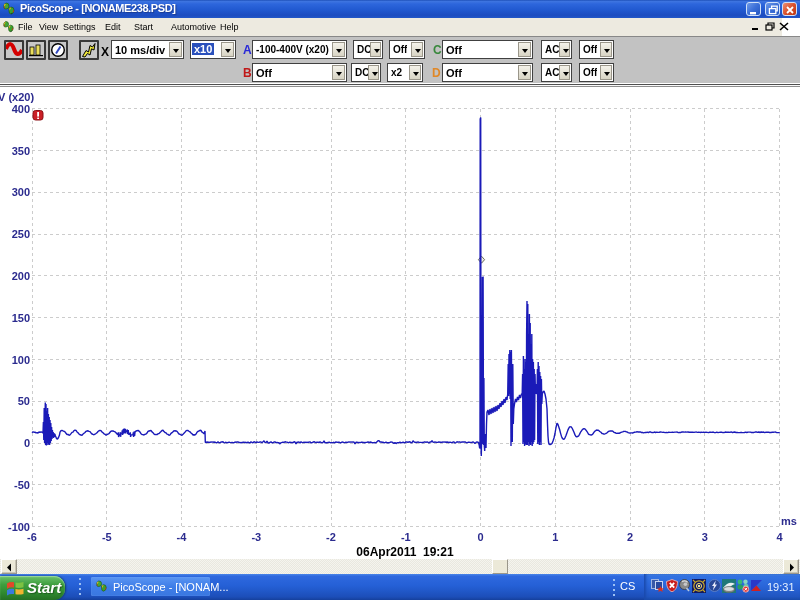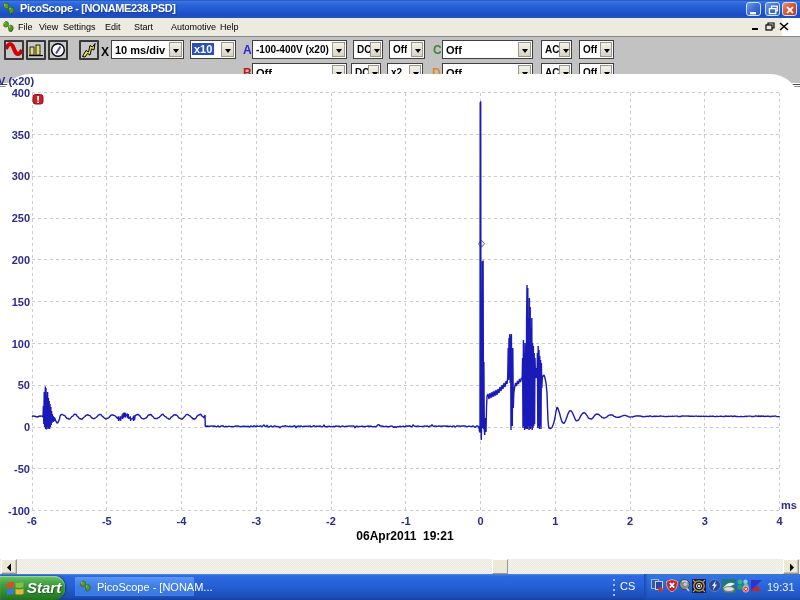--- a/index.html
+++ b/index.html
@@ -37,21 +37,21 @@
 .combo { position:absolute; height:19px; background:#fff; border:1px solid #404040;
   font-size:11px; font-weight:bold; color:#000; }
 .combo .ctext { position:absolute; left:3px; top:3px; white-space:nowrap; overflow:hidden; }
 .combo .carrow { position:absolute; right:1px; top:1px; bottom:1px; width:13px;
   background:linear-gradient(180deg,#f4f2ea,#d8d4c4); border:1px solid #9a968a; }
 .combo .carrow:after { content:""; position:absolute; left:3px; top:6px; width:0; height:0;
   border-left:3px solid transparent; border-right:3px solid transparent; border-top:4px solid #000; }
 .combo.sel .ctext { background:#2a50bc; color:#fff; padding:0 2px; left:1px; top:2px; }
 
 
-#chart { position:absolute; left:0; top:74px; width:800px; height:473px; background:#fff;border-radius:30px; }
+#chart { position:absolute; left:0; top:90px; width:800px; height:473px; background:#fff;border-radius:30px; }
 
 
 #hscroll { position:absolute; left:0; top:559px; width:800px; height:15px; background:#f1f0e8;
   background-image:repeating-conic-gradient(#f5f4ee 0 25%, #e9e8df 0 50%); background-size:2px 2px; }
 .sbtn { position:absolute; top:0px; width:16px; height:15px; background:#ece9d8;
   border:1px solid #fff; border-right-color:#9a968a; border-bottom-color:#9a968a;
   box-shadow:inset -1px -1px 0 #c8c4b4; }
 .sbtn.left { left:1px; }
 .sbtn.right { left:783px; }
 .sthumb { position:absolute; left:492px; top:0; width:16px; height:15px; background:#ece9d8;
@@ -59,21 +59,21 @@
 .sbtn svg { position:absolute; left:3px; top:3px; }
 
 
 #taskbar { position:absolute; left:0; top:574px; width:800px; height:26px;
   background:linear-gradient(180deg,#4a85e8 0%,#2e68de 9%,#2560d6 45%,#1c4eb8 88%,#15409c 100%); }
 #startbtn { position:absolute; left:0; top:2px; width:65px; height:24px;
   background:linear-gradient(180deg,#6cc26c 0%,#3f9f3f 35%,#2f8a2f 70%,#247024 100%);
   border-radius:0 11px 11px 0; box-shadow:inset 0 1px 1px #9ad89a, 1px 0 2px #123a70; }
 #startbtn .stext { position:absolute; left:27px; top:3px; color:#fff; font-weight:bold;
   font-style:italic; font-size:15px; text-shadow:1px 1px 1px #1e5c1e; }
-#taskbtn { position:absolute; left:75px; top:3px; width:119px; height:19px; border-radius:2px;
+#taskbtn { position:absolute; left:91px; top:3px; width:119px; height:19px; border-radius:2px;
   background:linear-gradient(180deg,#5a95f2 0%,#3f7ee8 50%,#3a77e0 100%);
   box-shadow:inset 0 0 1px #8ab4f8; }
 #taskbtn .ttxt { position:absolute; left:22px; top:4px; font-size:11px; color:#fff; white-space:nowrap; }
 #tray { position:absolute; left:644px; top:0; width:156px; height:26px;
   background:linear-gradient(180deg,#4e8fee 0%,#3272e2 10%,#2a66da 45%,#2055c0 88%,#194aa8 100%);
   box-shadow:inset 2px 0 3px #1a4aac; }
 #clock { position:absolute; left:123px; top:7px; font-size:11px; color:#e6f2ff; }
 #cslabel { position:absolute; left:620px; top:6px; font-size:11px; color:#fff; }
 .trayicon { position:absolute; top:5px; }
 .sep { position:absolute; left:78px; top:3px; width:4px; height:20px;

